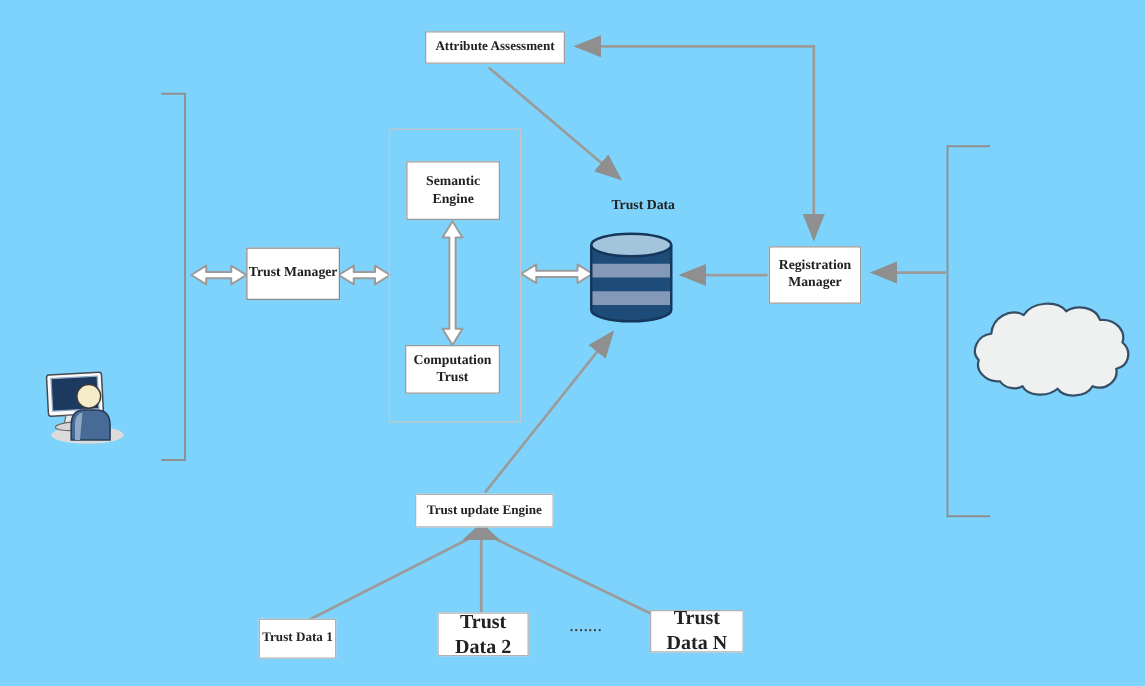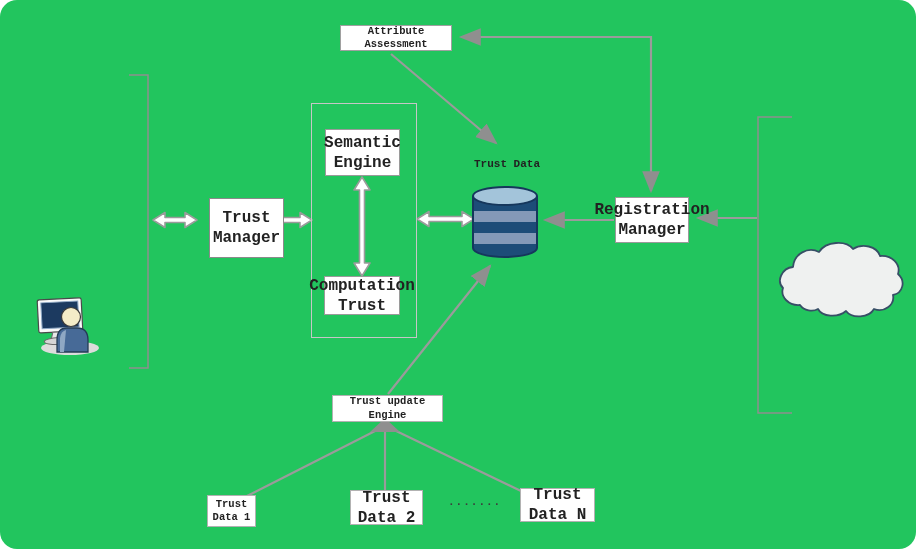--- a/index.html
+++ b/index.html
@@ -1,53 +1,52 @@
 <!DOCTYPE html>
 <html><head>
 <meta charset="utf-8">
 <style>
   html,body{margin:0;padding:0;background:#ffffff;}
   #canvas{
     position:relative;
     width:916px;height:549px;
-    background:#22c55e;
-    font-family:Liberation Mono, monospace;
+    background:#7dd3fc;
+    font-family:Liberation Serif, serif;
     overflow:hidden;
-    border-radius:17px;
   }
   #diagram-svg{position:absolute;left:0;top:0;z-index:1;}
   .node{
     position:absolute;
     display:flex;align-items:center;justify-content:center;
     text-align:center;
     background:#ffffff;
     border:1px solid #9a9a9a;
     color:#222222;
     font-weight:bold;
-    font-size:16px;
+    font-size:11px;
     line-height:1.25;
     z-index:2;
     box-sizing:border-box;
   }
   .label{
     position:absolute;
     text-align:center;
     color:#222222;
     font-weight:bold;
     font-size:11px;
     z-index:2;
   }
   #attribute-assessment{left:340px;top:25px;width:112px;height:26px;font-size:10.5px;border-color:#a0a0a0;}
   #engines-container{left:311px;top:103px;width:106px;height:235px;border-color:#c6c6c6;background:transparent;z-index:1;}
   #semantic-engine{left:325px;top:129px;width:75px;height:47px;}
   #computation-engine{left:324px;top:276px;width:76px;height:39px;}
-  #trust-manager{left:209px;top:198px;width:75px;height:60px;border-color:#8a8a8a;}
+  #trust-manager{left:197px;top:198px;width:75px;height:42px;border-color:#8a8a8a;}
   #registration-manager{left:615px;top:197px;width:74px;height:46px;}
   #trust-update-engine{left:332px;top:395px;width:111px;height:27px;font-size:10.5px;border-color:#b2b2b2;}
-  #trust-data-1{left:207px;top:495px;width:49px;height:32px;font-size:10.5px;border-color:#b2b2b2;}
+  #trust-data-1{left:207px;top:495px;width:62px;height:32px;font-size:10.5px;border-color:#b2b2b2;}
   #trust-data-2{left:350px;top:490px;width:73px;height:35px;font-size:16px;border-color:#b2b2b2;}
   #trust-data-n{left:520px;top:488px;width:75px;height:34px;font-size:16px;border-color:#b2b2b2;}
   #trust-data-title{left:470px;top:158px;width:70px;text-align:right;}
   #ellipsis{left:448px;top:496px;width:42px;color:#3c3c3c;letter-spacing:1px;}
 </style>
 </head>
 <body>
 
 <div id="canvas">
 

